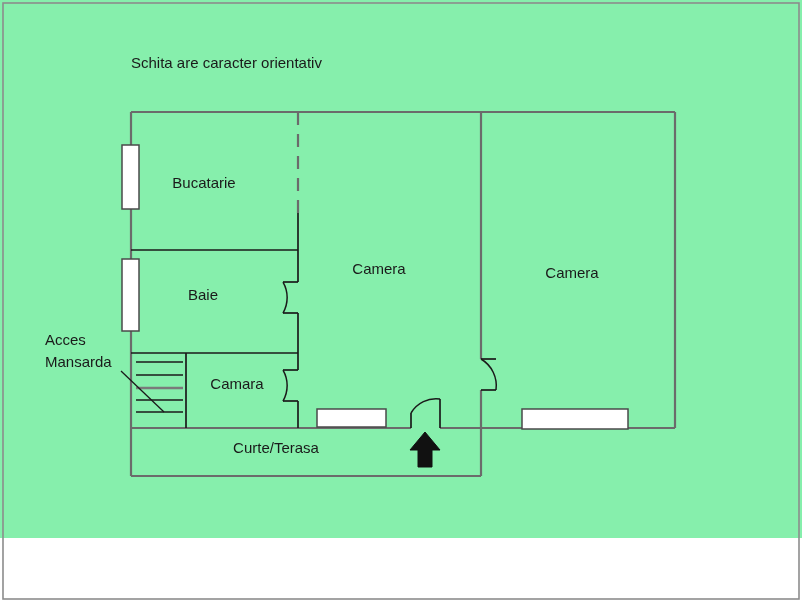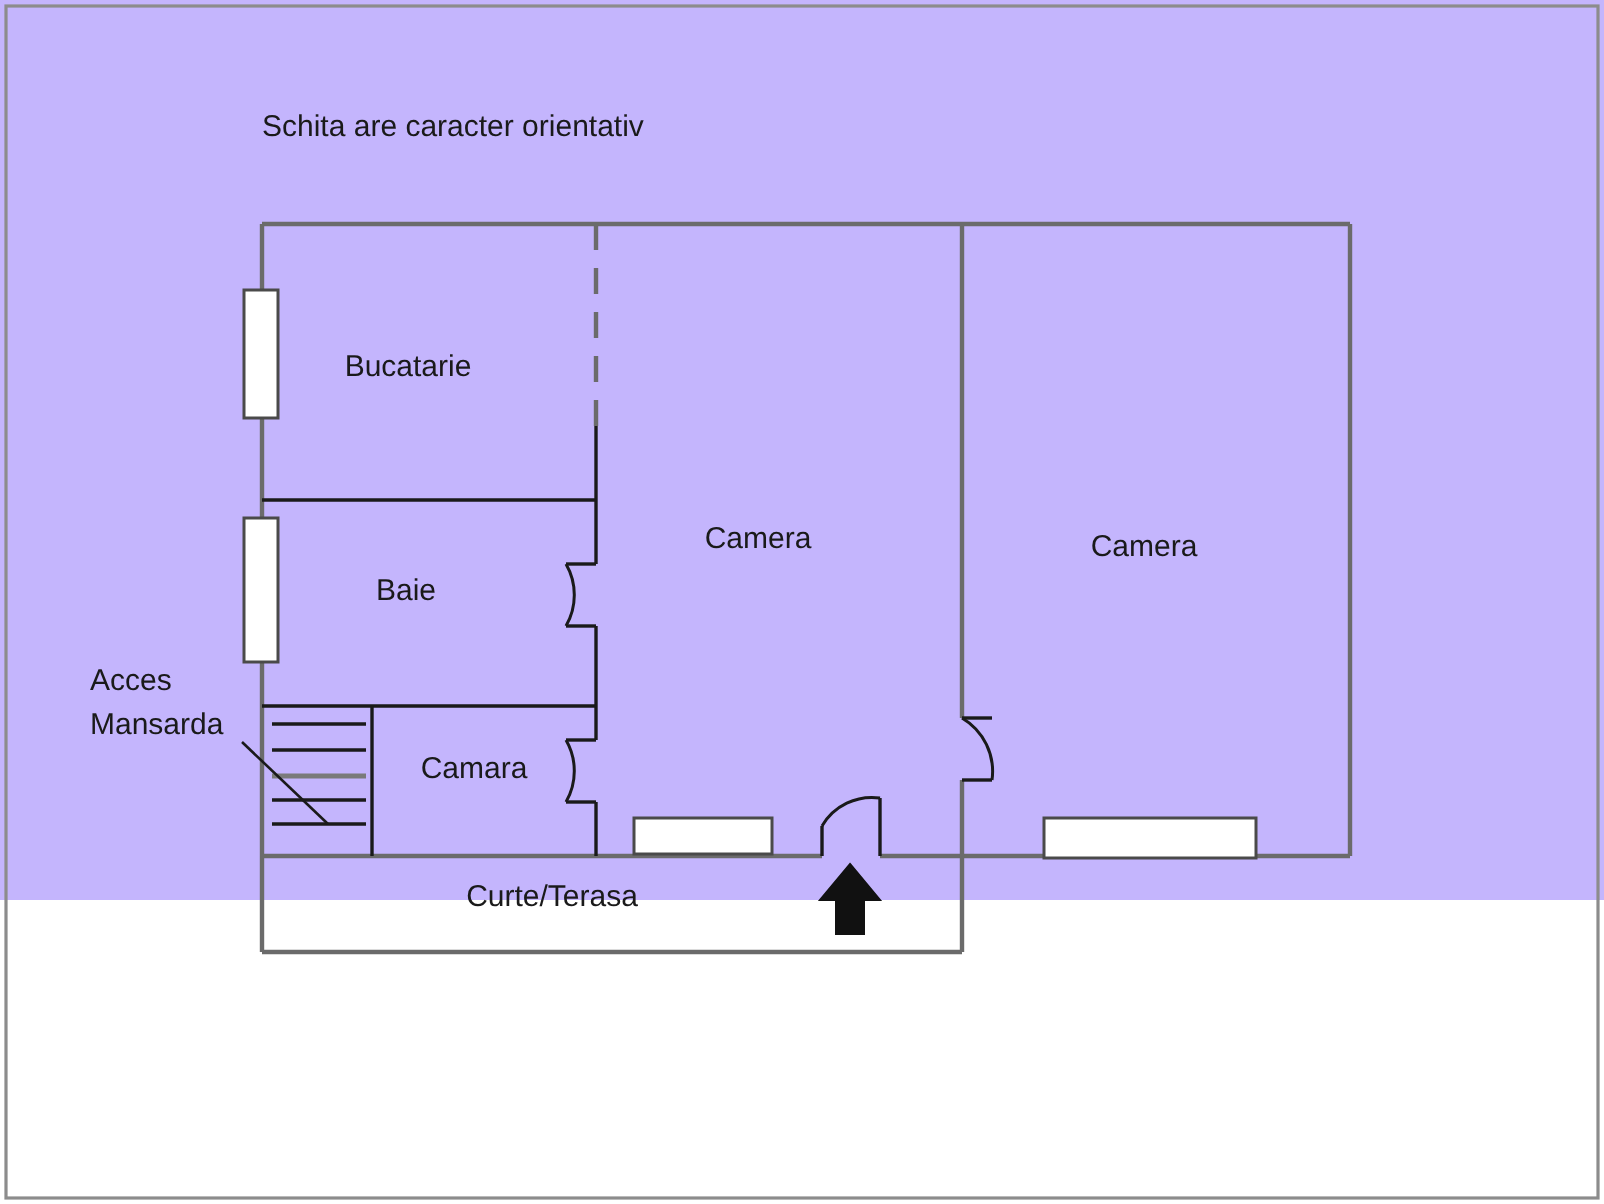--- a/index.html
+++ b/index.html
@@ -10,22 +10,22 @@
   }
   body {
     width: 802px;
     height: 602px;
     font-family: "Liberation Sans", sans-serif;
     overflow: hidden;
   }
   #plan-root {
     position: relative;
     width: 802px;
-    height: 450px;
-    background: #c4b5fd;
+    height: 538px;
+    background: #86efac;
   }
   #plan-svg {
     position: absolute;
     top: 0;
     left: 0;
     width: 802px;
     height: 602px;
     display: block;
   }
   .plan-text {

